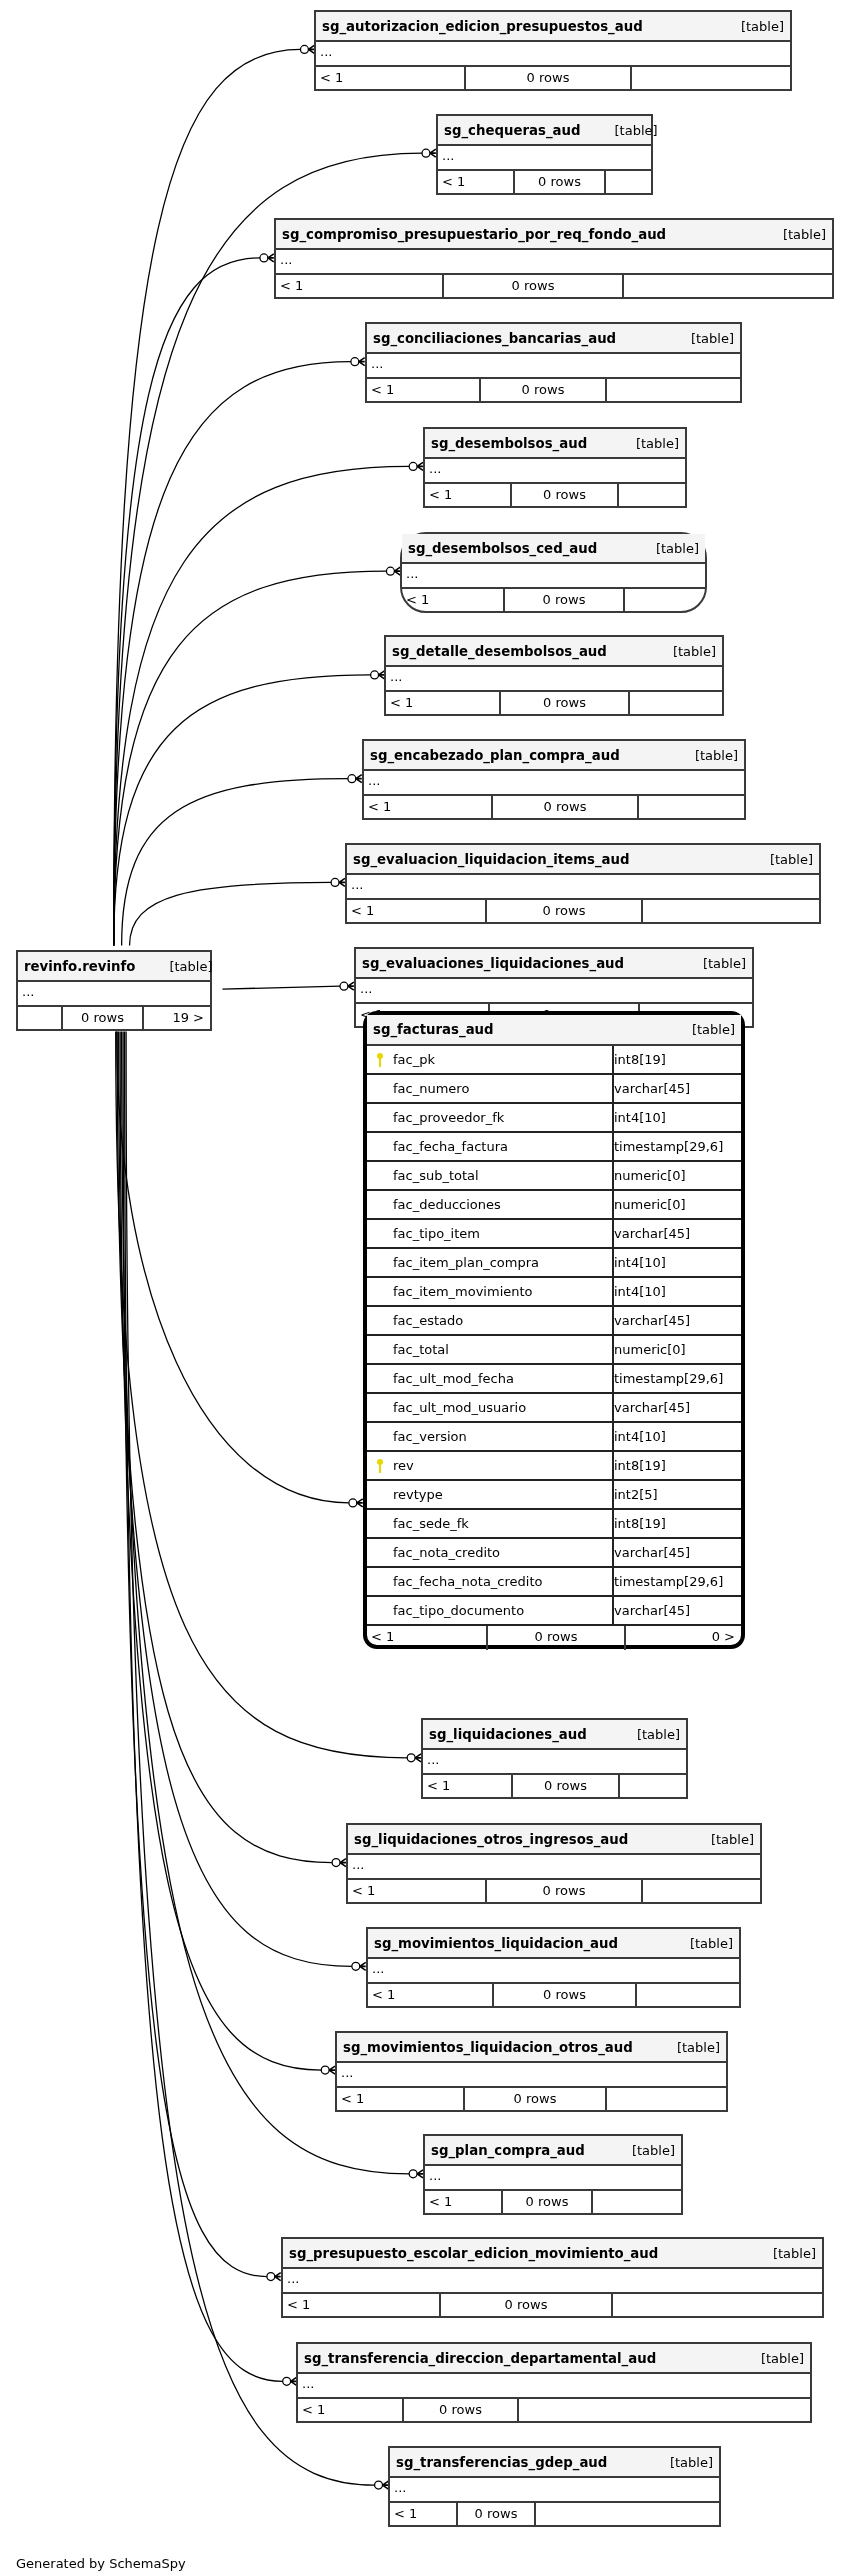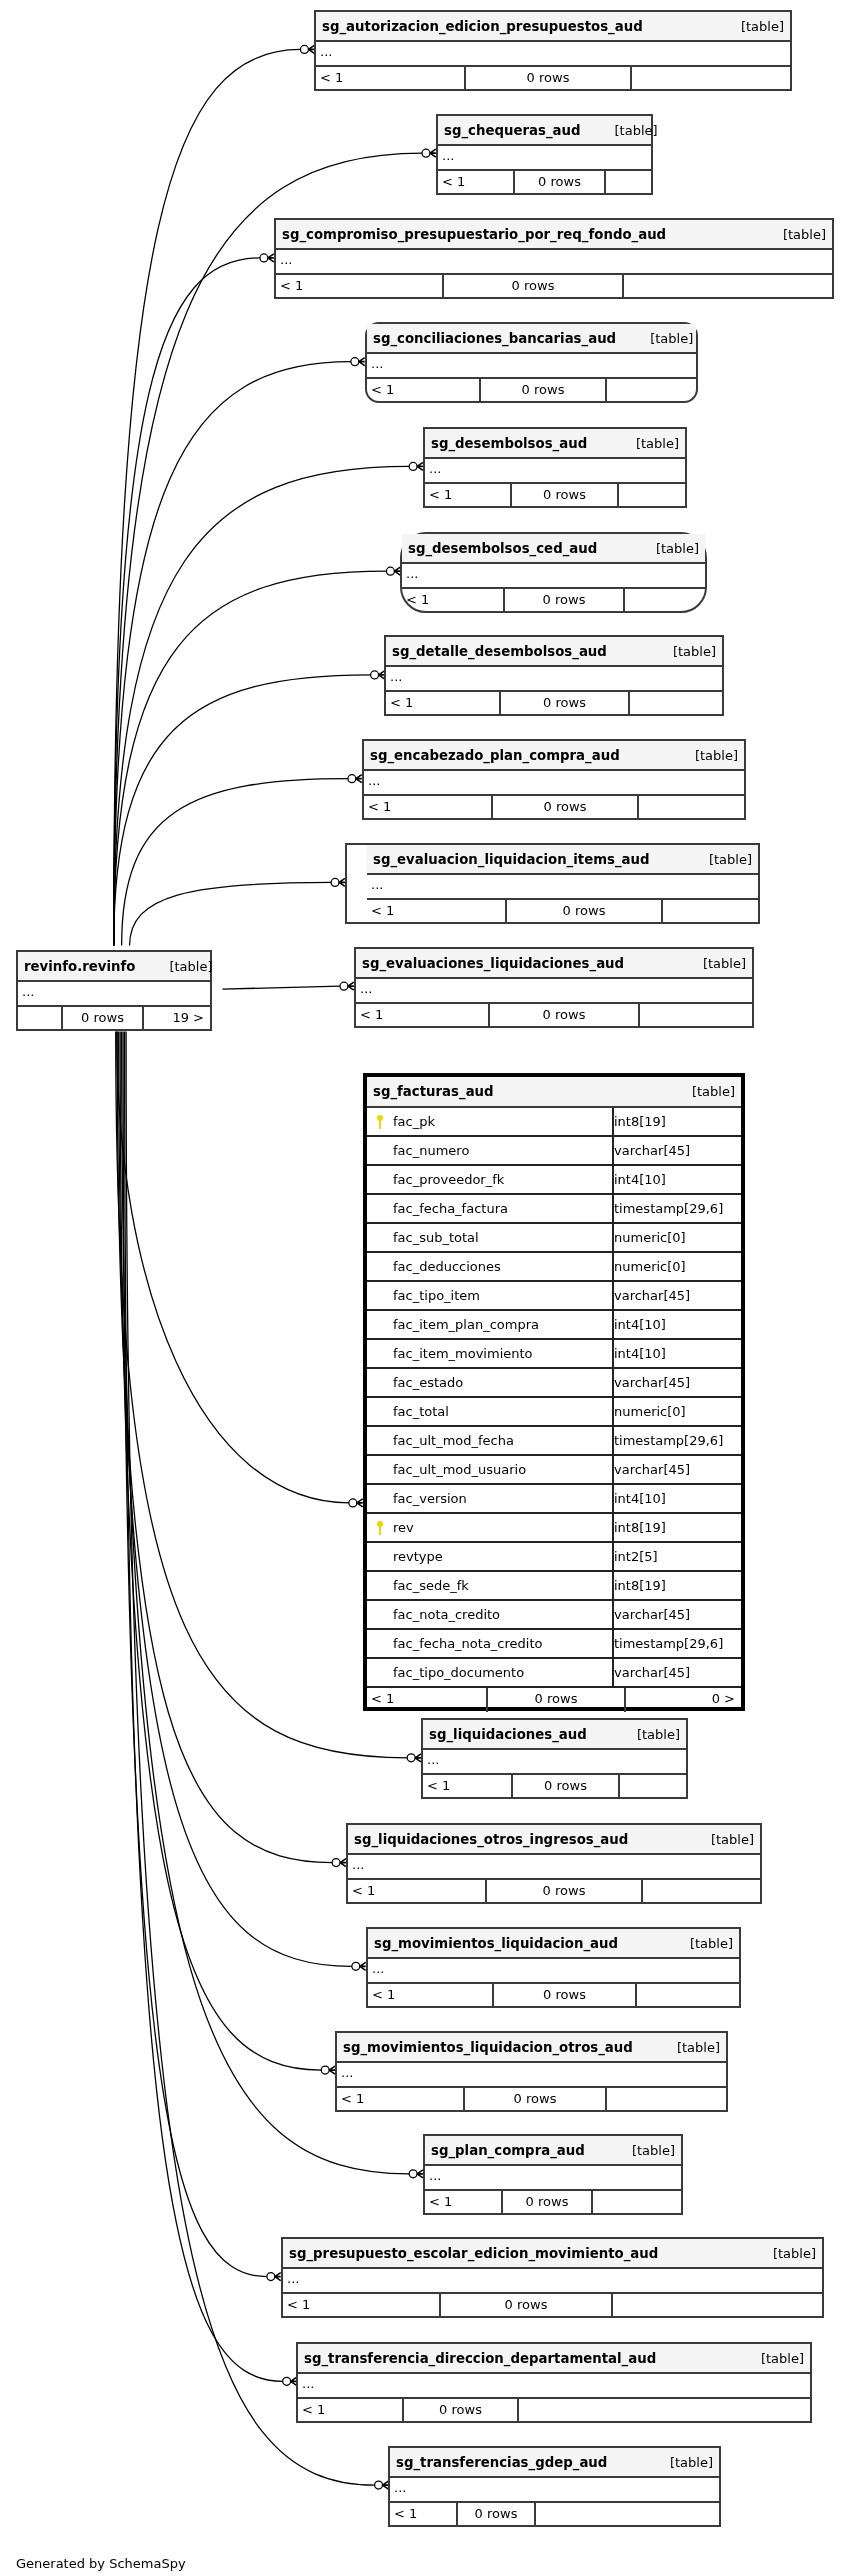--- a/index.html
+++ b/index.html
@@ -155,21 +155,21 @@
         <span class="name">sg_compromiso_presupuestario_por_req_fondo_aud</span>
         <span class="kind">[table]</span>
       </div>
       <div class="ell">...</div>
       <div class="ftr">
         <div class="c1" style="width:166px">&lt; 1</div>
         <div class="c2" style="width:182px">0 rows</div>
         <div class="c3" style="flex:1"></div>
       </div>
     </div>
-    <div class="tbl" style="left: 365px; top: 322px; width: 333px; border-radius: 14px;">
+    <div class="tbl" style="left: 365px; top: 322px; width: 377px;">
       <div class="hdr">
         <span class="name">sg_conciliaciones_bancarias_aud</span>
         <span class="kind">[table]</span>
       </div>
       <div class="ell">...</div>
       <div class="ftr">
         <div class="c1" style="width:112px">&lt; 1</div>
         <div class="c2" style="width:128px">0 rows</div>
         <div class="c3" style="flex:1"></div>
       </div>
@@ -215,21 +215,21 @@
         <span class="name">sg_encabezado_plan_compra_aud</span>
         <span class="kind">[table]</span>
       </div>
       <div class="ell">...</div>
       <div class="ftr">
         <div class="c1" style="width:127px">&lt; 1</div>
         <div class="c2" style="width:148px">0 rows</div>
         <div class="c3" style="flex:1"></div>
       </div>
     </div>
-    <div class="tbl" style="left: 345px; top: 843px; width: 415px; padding-left: 20px;">
+    <div class="tbl" style="left: 345px; top: 843px; width: 476px;">
       <div class="hdr">
         <span class="name">sg_evaluacion_liquidacion_items_aud</span>
         <span class="kind">[table]</span>
       </div>
       <div class="ell">...</div>
       <div class="ftr">
         <div class="c1" style="width:138px">&lt; 1</div>
         <div class="c2" style="width:158px">0 rows</div>
         <div class="c3" style="flex:1"></div>
       </div>
@@ -350,21 +350,21 @@
       <span class="kind">[table]</span>
     </div>
   <div class="ell">...</div>
   <div class="ftr">
     <div class="c1" style="width:43px"></div>
     <div class="c2" style="width:83px">0 rows</div>
     <div class="c3" style="flex:1">19 &gt;</div>
   </div>
 </div>
 
-<div class="tbl focus" id="facturas" style="left:363px;top:1073px;width:382px;height:638px;">
+<div class="tbl focus" id="facturas" style="left:363px;top:1011px;width:382px;height:638px;border-radius:14px;">
   <div class="hdr" style="height:29px;">
       <span class="name">sg_facturas_aud</span>
       <span class="kind">[table]</span>
     </div>
   <div id="fac-cols">
       <div class="col-row">
         <div class="cn">
           <span class="key">
             <svg width="8" height="16" viewBox="0 0 8 16">
               <circle cx="4" cy="4" r="3" fill="#e6d800"></circle>

